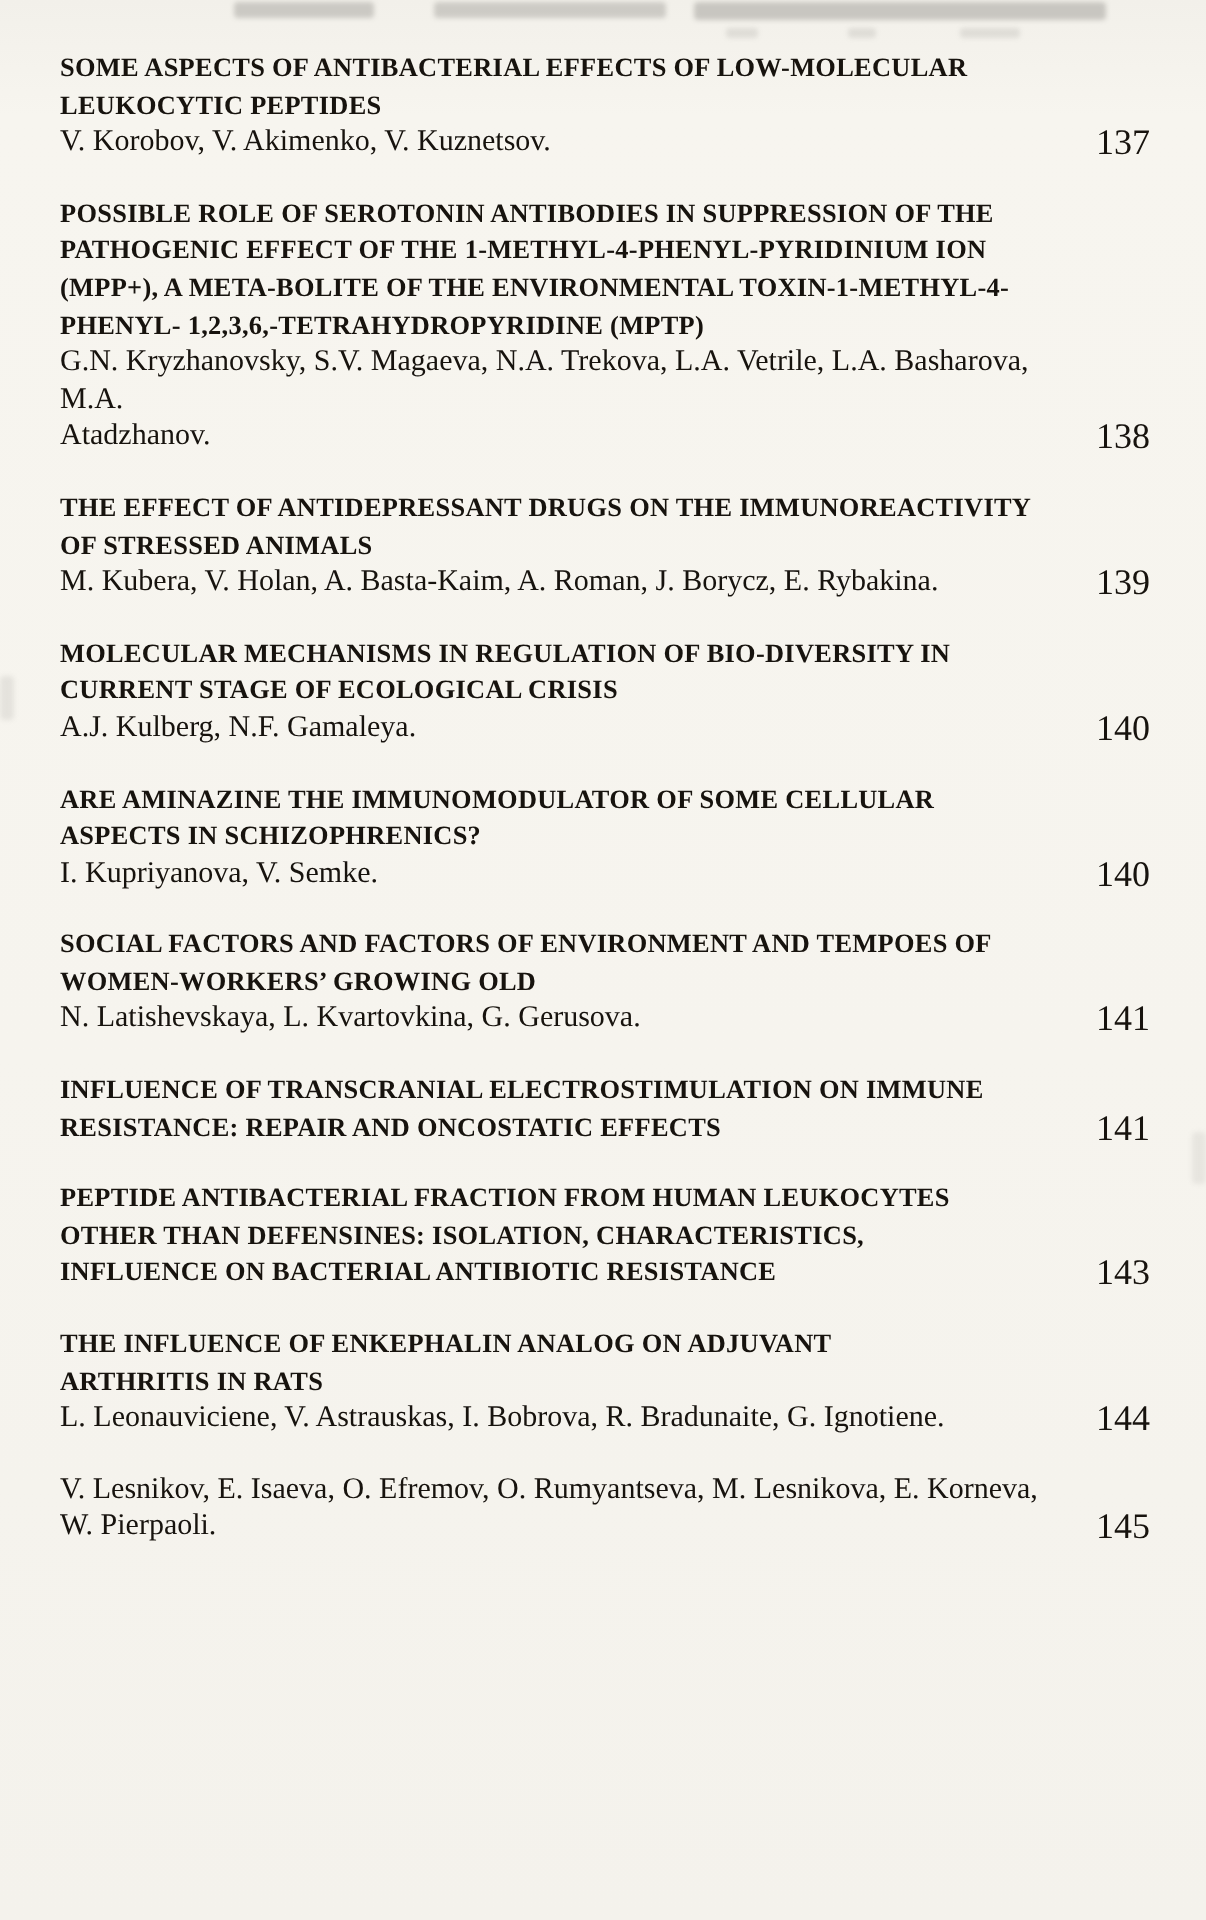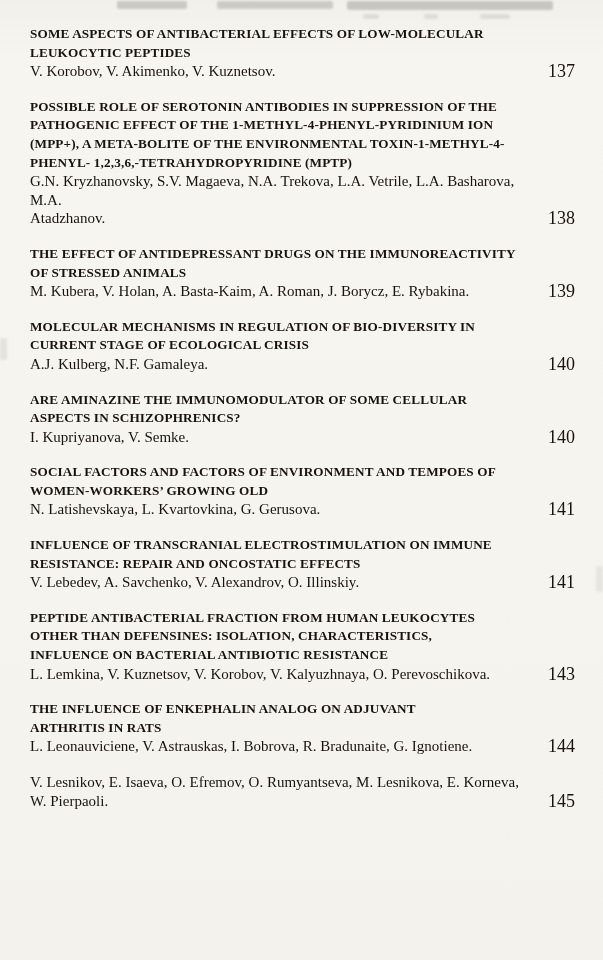--- a/index.html
+++ b/index.html
@@ -130,32 +130,30 @@
 WOMEN-WORKERS’ GROWING OLD</h2>
         <p class="authors">N. Latishevskaya, L. Kvartovkina, G. Gerusova.</p>
       </div>
       <div class="pagenum">141</div>
     </section>
 
     <section class="entry">
       <div class="entry-text">
         <h2 class="title">INFLUENCE OF TRANSCRANIAL ELECTROSTIMULATION ON IMMUNE
 RESISTANCE: REPAIR AND ONCOSTATIC EFFECTS</h2>
-        <p class="authors">V. Lebedev, A. Savchenko, V. Alexandrov, O. Illinskiy.</p>
       </div>
       <div class="pagenum">141</div>
     </section>
 
 
     <section class="entry">
       <div class="entry-text">
         <h2 class="title">PEPTIDE ANTIBACTERIAL FRACTION FROM HUMAN LEUKOCYTES
 OTHER THAN DEFENSINES: ISOLATION, CHARACTERISTICS,
 INFLUENCE ON BACTERIAL ANTIBIOTIC RESISTANCE</h2>
-        <p class="authors">L. Lemkina, V. Kuznetsov, V. Korobov, V. Kalyuzhnaya, O. Perevoschikova.</p>
       </div>
       <div class="pagenum">143</div>
     </section>
 
     <section class="entry">
       <div class="entry-text">
         <h2 class="title">THE INFLUENCE OF ENKEPHALIN ANALOG ON ADJUVANT
 ARTHRITIS IN RATS</h2>
         <p class="authors">L. Leonauviciene, V. Astrauskas, I. Bobrova, R. Bradunaite, G. Ignotiene.</p>
       </div>

